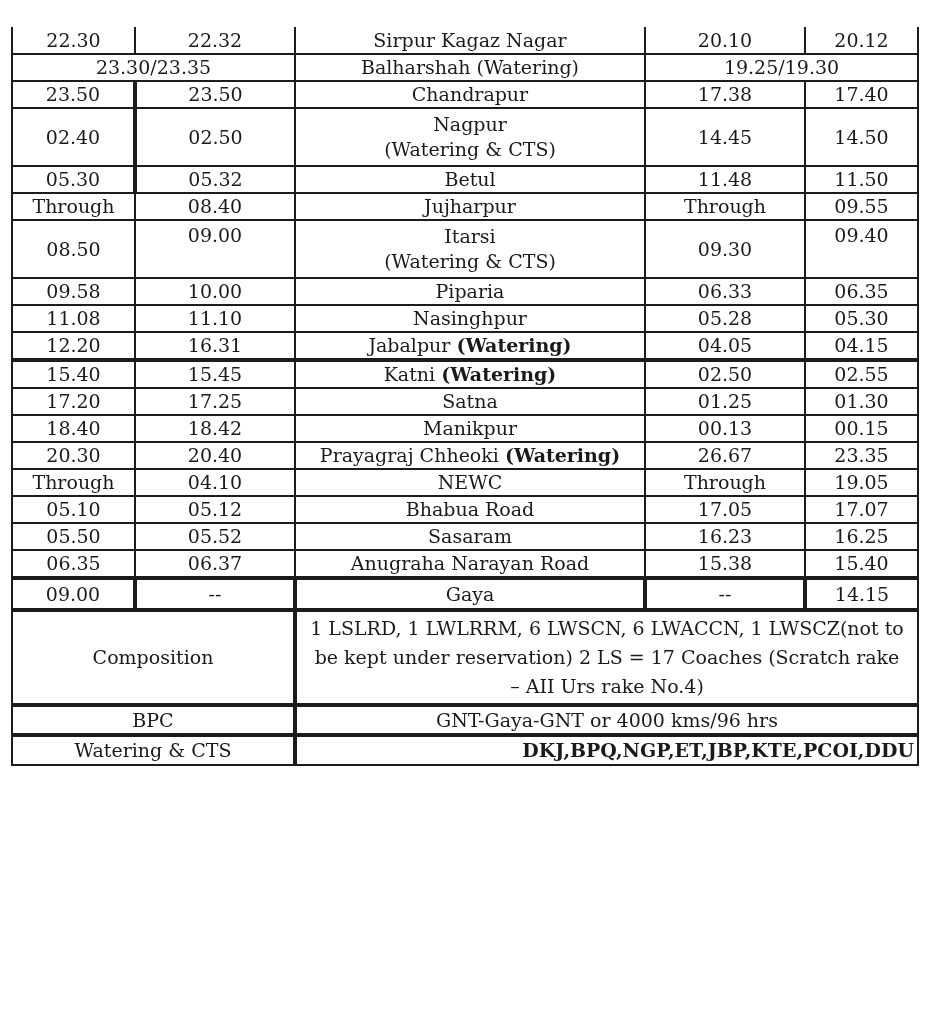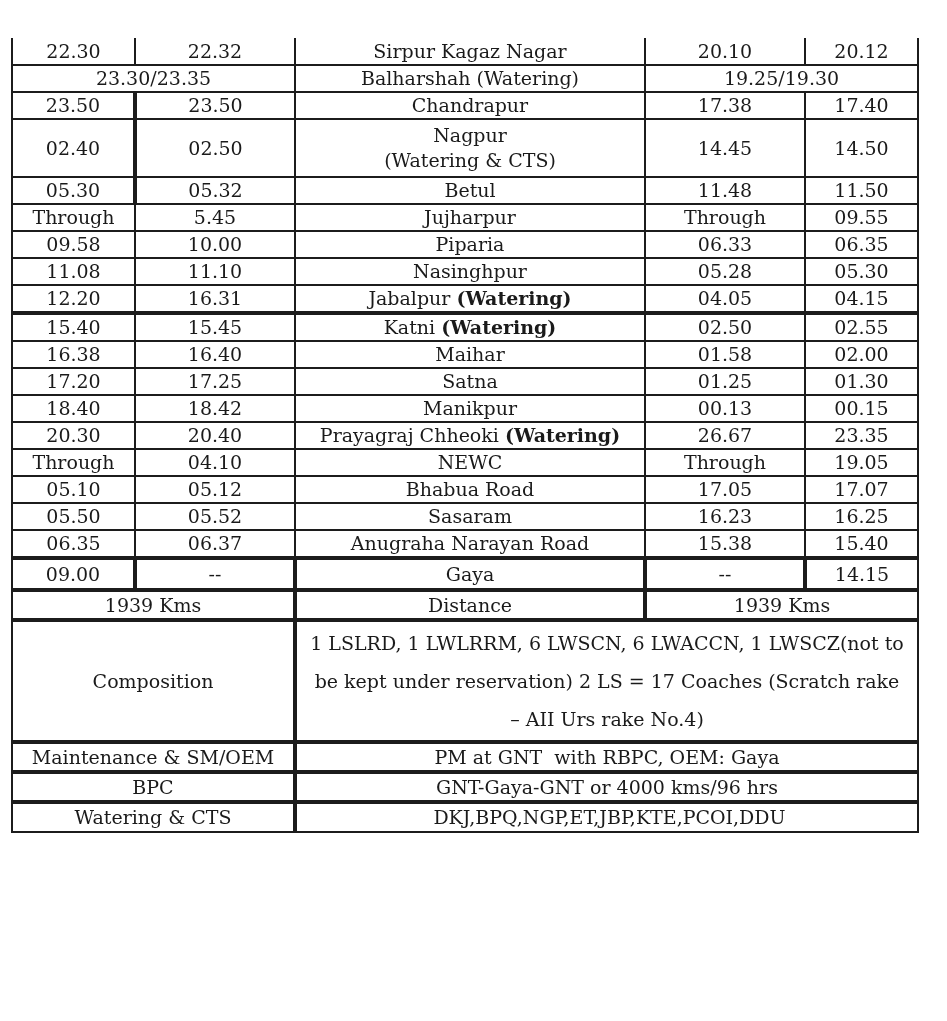--- a/index.html
+++ b/index.html
@@ -1,25 +1,25 @@
 <!DOCTYPE html>
 <html><head>
   <meta charset="utf-8">
   <style>
     html, body { margin: 0; padding: 0; background: #ffffff; }
     body { width: 947px; height: 1021px; position: relative; overflow: hidden;
            font-family: "DejaVu Serif", "Liberation Serif", serif; color: #1a1a1a; }
-    table.tt { position: absolute; left: 11px; top: 38px; width: 906px;
+    table.tt { position: absolute; left: 11px; top: 27px; width: 906px;
                border-collapse: collapse; table-layout: fixed; font-size: 19px; line-height: 25px; }
     table.tt td { border: 2px solid #1c1c1c; text-align: center; vertical-align: middle;
                   padding: 0 3px; height: 27px; box-sizing: border-box; white-space: nowrap; }
     table.tt td.tall { height: 58px; }
     table.tt td.top { vertical-align: top; padding-top: 2px; }
     table.tt td.wrap { white-space: normal; }
-    table.tt td.left { text-align: center; padding-left: 8px; }
+    table.tt td.left { text-align: right; padding-left: 8px; font-weight: bold; }
     .b { font-weight: normal; }
     tr.thick-top td { border-top-width: 4px; }
     td.thick-l { border-left-width: 4px !important; }
     td.thick-r { border-right-width: 4px !important; }
     table.tt tr:first-child td { border-top: none; }
     .station-main, .station-note { display: block; text-align: center; }
     .inline-note { font-weight: bold; }
     .comp td { height: 92px; }
   </style>
 </head>
@@ -65,24 +65,34 @@
     </tr>
     <tr>
       <td>05.30</td>
       <td class="thick-l">05.32</td>
       <td>Betul</td>
       <td>11.48</td>
       <td>11.50</td>
     </tr>
     <tr>
       <td>Through</td>
-      <td>5.45</td>
+      <td>08.40</td>
       <td>Jujharpur</td>
       <td>Through</td>
       <td>09.55</td>
+    </tr>
+    <tr>
+      <td class="tall">08.50</td>
+      <td class="tall top">09.00</td>
+      <td class="tall">
+        <span class="station-main">Itarsi</span>
+        <span class="station-note b">(Watering &amp; CTS)</span>
+      </td>
+      <td class="tall">09.30</td>
+      <td class="tall top">09.40</td>
     </tr>
     <tr>
       <td>09.58</td>
       <td>10.00</td>
       <td>Piparia</td>
       <td>06.33</td>
       <td>06.35</td>
     </tr>
     <tr>
       <td>11.08</td>
@@ -97,27 +107,20 @@
       <td><span>Jabalpur</span> <span class="inline-note">(Watering)</span></td>
       <td>04.05</td>
       <td>04.15</td>
     </tr>
     <tr class="thick-top">
       <td>15.40</td>
       <td>15.45</td>
       <td><span>Katni</span> <span class="inline-note">(Watering)</span></td>
       <td>02.50</td>
       <td>02.55</td>
-    </tr>
-    <tr>
-      <td>16.38</td>
-      <td>16.40</td>
-      <td>Maihar</td>
-      <td>01.58</td>
-      <td>02.00</td>
     </tr>
     <tr>
       <td>17.20</td>
       <td>17.25</td>
       <td>Satna</td>
       <td>01.25</td>
       <td>01.30</td>
     </tr>
     <tr class="b">
       <td>18.40</td>
@@ -161,32 +164,23 @@
       <td>15.38</td>
       <td>15.40</td>
     </tr>
     <tr class="thick-top">
       <td style="height:32px">09.00</td>
       <td class="thick-l thick-r">--</td>
       <td class="thick-l">Gaya</td>
       <td class="thick-l thick-r">--</td>
       <td class="thick-l">14.15</td>
     </tr>
-    <tr class="thick-top">
-      <td colspan="2" style="height:30px">1939 Kms</td>
-      <td class="thick-l">Distance</td>
-      <td colspan="2" class="thick-l">1939 Kms</td>
-    </tr>
     <tr class="thick-top comp">
       <td colspan="2">Composition</td>
-      <td colspan="3" class="wrap thick-l" style="line-height:38px;padding:2px 10px">1 LSLRD, 1 LWLRRM, 6 LWSCN, 6 LWACCN, 1 LWSCZ(not to be kept under reservation) 2 LS = 17 Coaches (Scratch rake – AII Urs rake No.4)</td>
-    </tr>
-    <tr class="thick-top">
-      <td colspan="2" style="height:30px">Maintenance &amp; SM/OEM</td>
-      <td colspan="3" class="thick-l" style="white-space:pre">PM at GNT  with RBPC, OEM: Gaya</td>
+      <td colspan="3" class="wrap thick-l" style="line-height:29px;padding:2px 10px">1 LSLRD, 1 LWLRRM, 6 LWSCN, 6 LWACCN, 1 LWSCZ(not to be kept under reservation) 2 LS = 17 Coaches (Scratch rake – AII Urs rake No.4)</td>
     </tr>
     <tr class="thick-top">
       <td colspan="2" style="height:30px">BPC</td>
       <td colspan="3" class="thick-l">GNT-Gaya-GNT or 4000 kms/96 hrs</td>
     </tr>
     <tr class="thick-top">
       <td colspan="2" style="height:30px">Watering &amp; CTS</td>
       <td colspan="3" class="left thick-l">DKJ,BPQ,NGP,ET,JBP,KTE,PCOI,DDU</td>
     </tr>
   </tbody>

